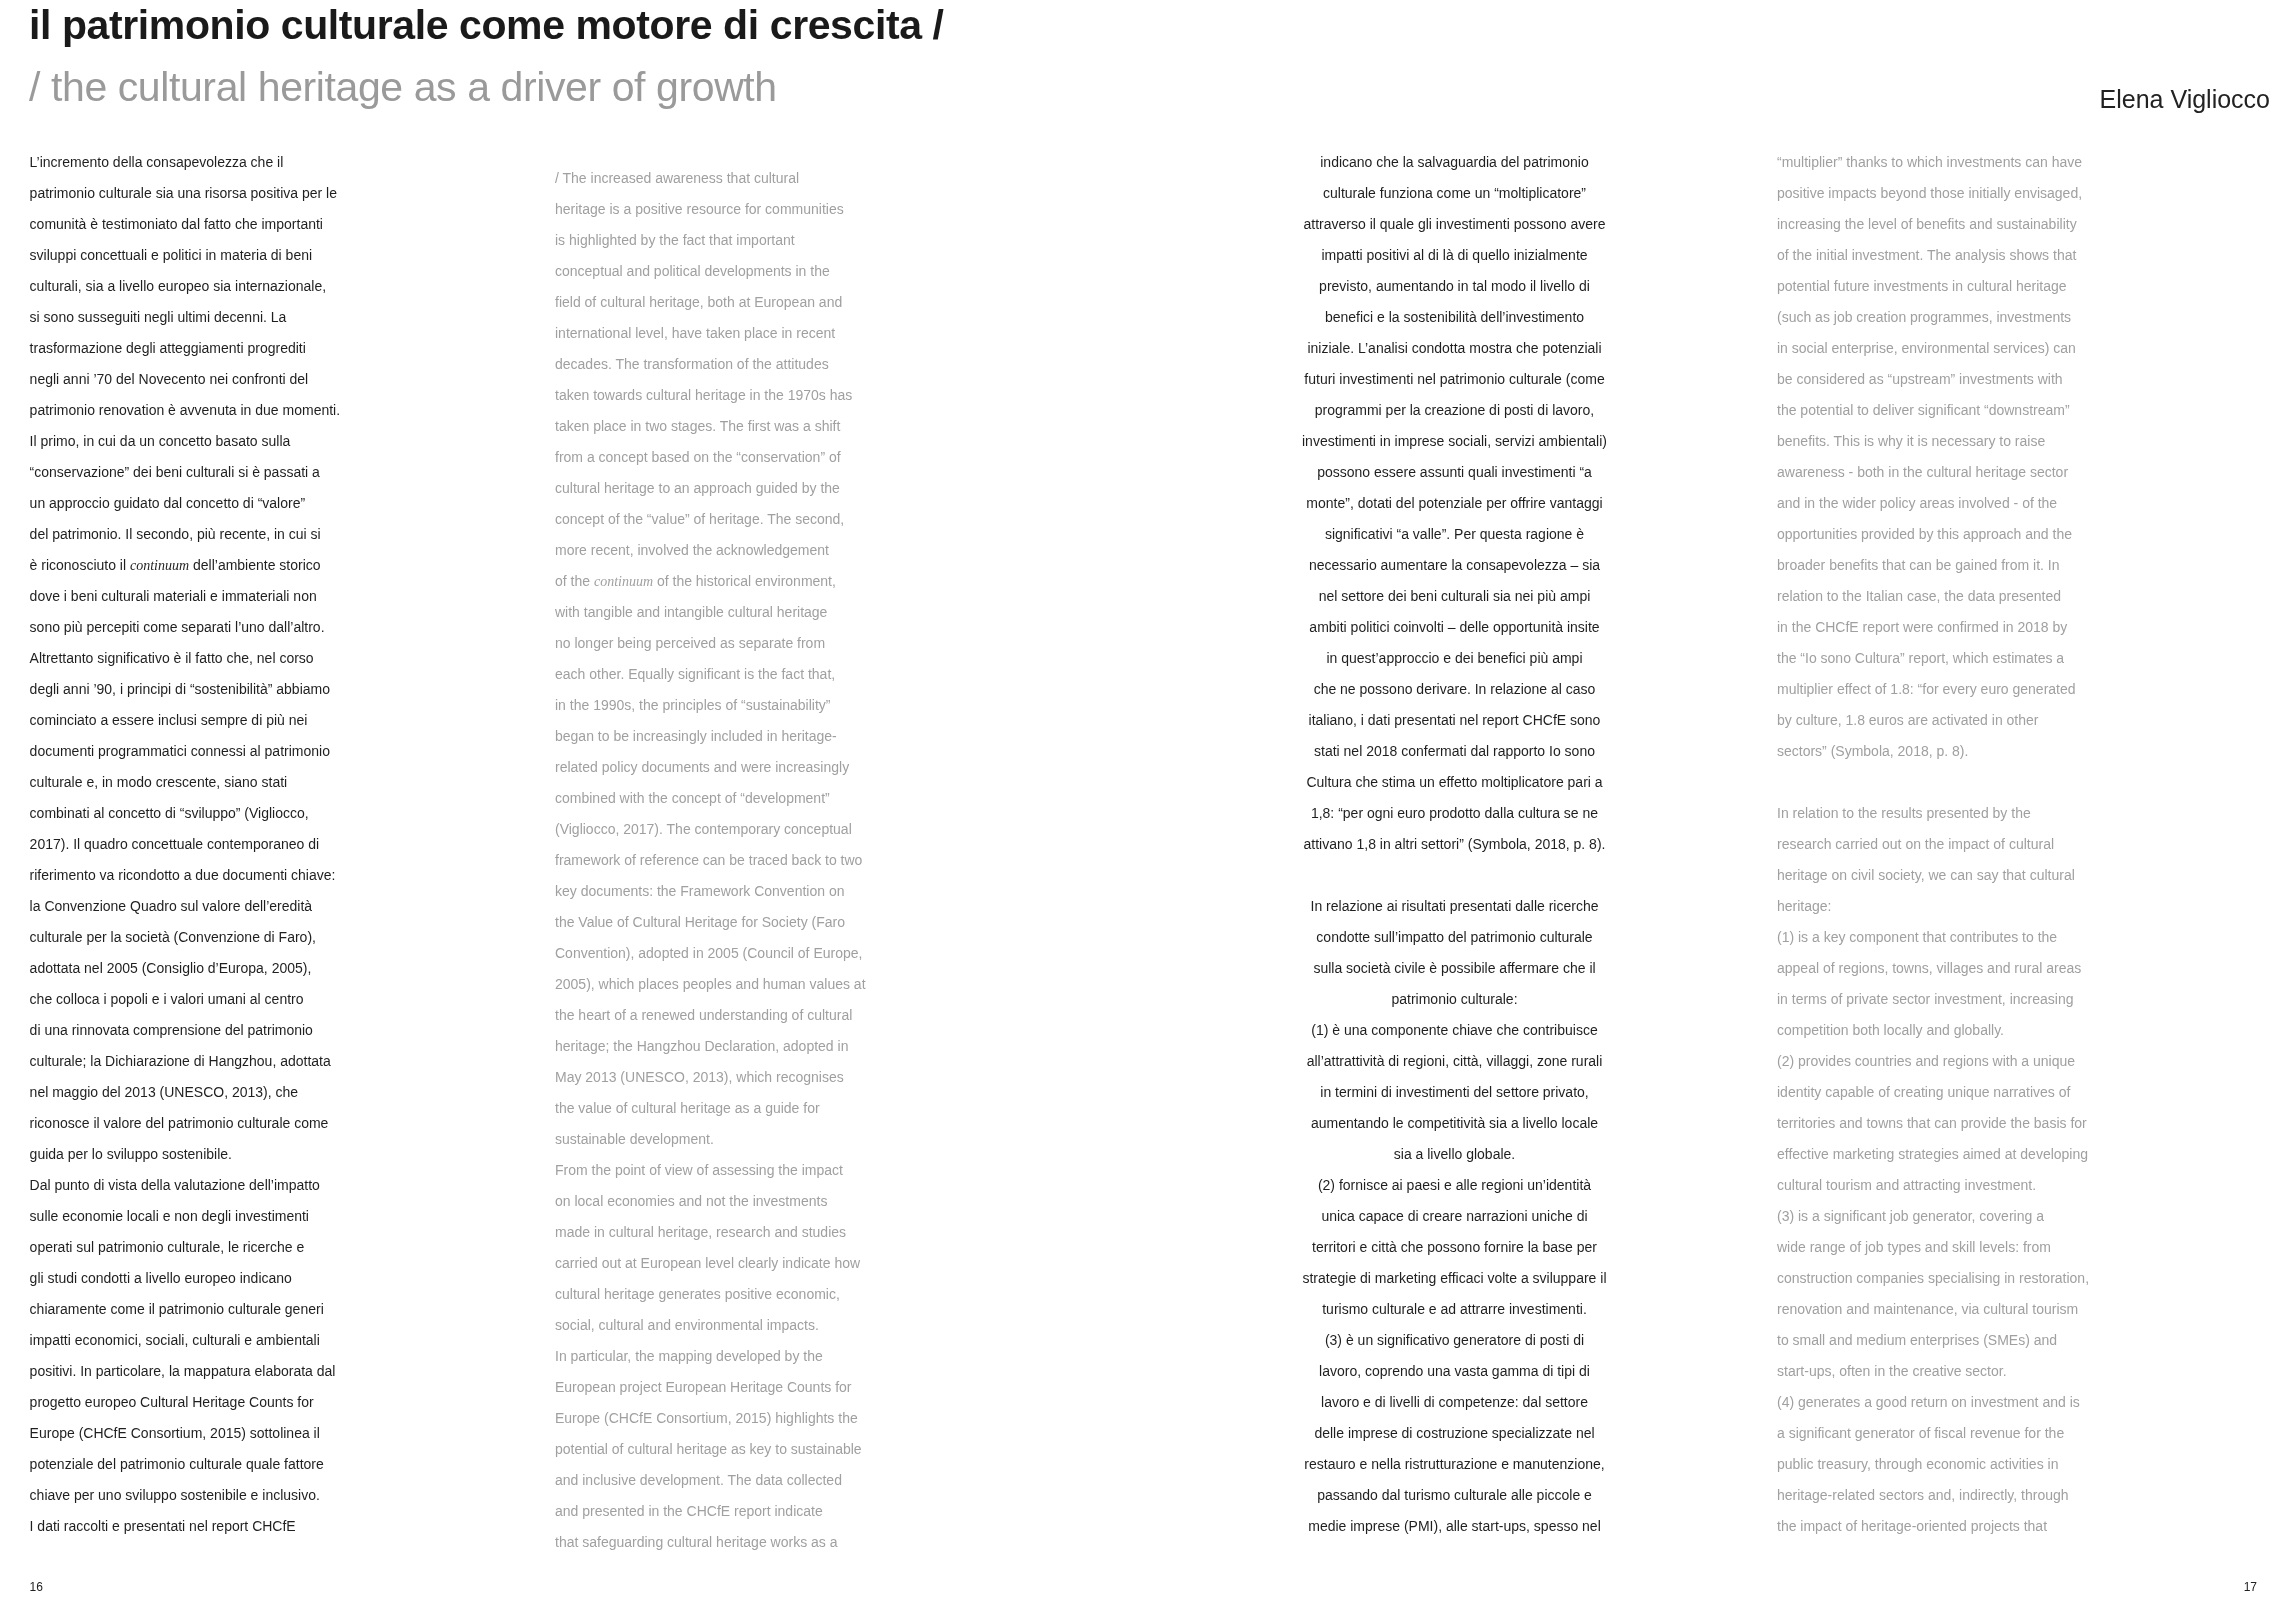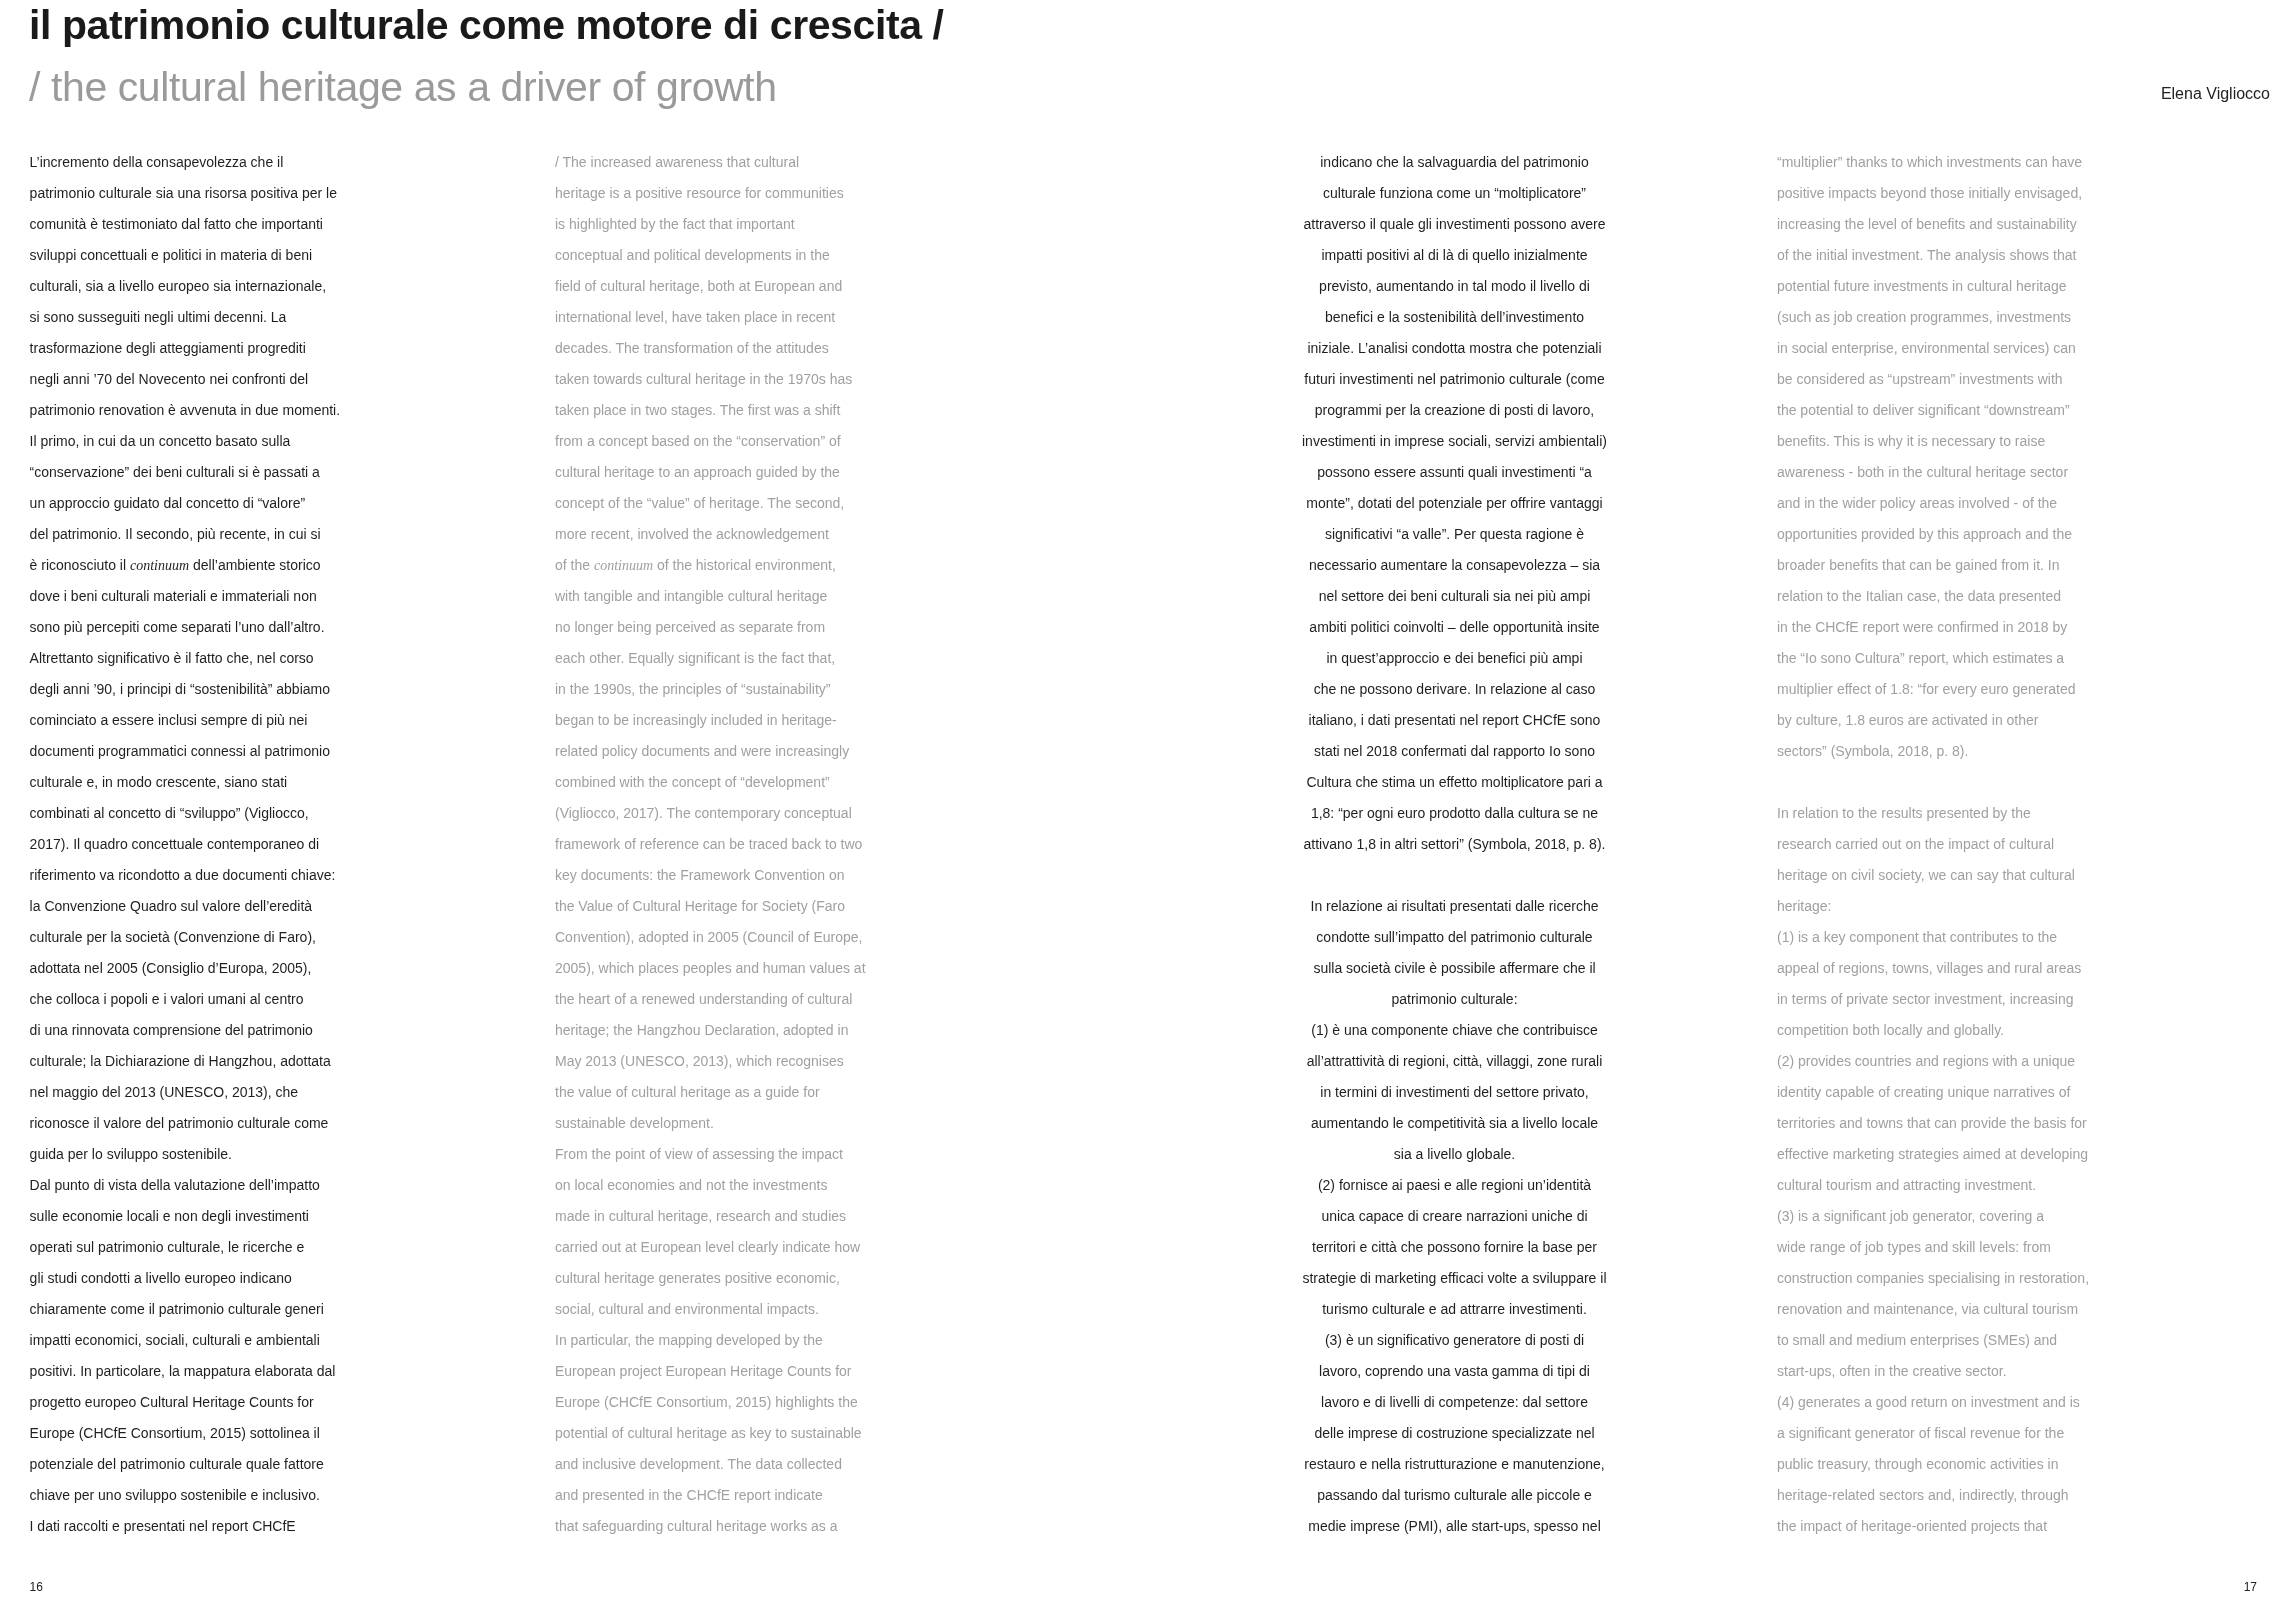--- a/index.html
+++ b/index.html
@@ -1,25 +1,25 @@
 <!DOCTYPE html>
 <html style="font-size:14.3px"><head>
 <meta charset="utf-8">
 <style>
   html, body { margin:0; padding:0; background:#ffffff; }
   body { width:2293px; height:1621px; position:relative; overflow:hidden; font-family:"Liberation Sans", sans-serif; }
   .title-it { position:absolute; left:29px; top:2px; font-size:41px; font-weight:bold; color:#1a1a1a; letter-spacing:-0.4px; line-height:47px; white-space:nowrap; }
   .title-en { position:absolute; left:29px; top:64px; font-size:41px; font-weight:normal; color:#9a9a9a; letter-spacing:-0.4px; line-height:47px; white-space:nowrap; }
-  .author { position:absolute; right:23px; top:85px; font-size:16px; color:#222; white-space:nowrap; }
+  .author { position:absolute; right:23px; top:85px; font-size:25px; color:#222; white-space:nowrap; }
   .col { position:absolute; top:147px; font-size:14px; line-height:31px; white-space:nowrap; }
   .col .line { display:block; height:31px; }
   .col-it { color:#1f1f1f; }
   .col-en { color:#a0a0a0; }
   #col1 { left:29.6px; }
-  #col2 { left:555px; }
+  #col2 { left:555px;margin-top:16px; }
   #col3 { left:1302px;text-align:center; }
   #col4 { left:1777px; }
   .pagenum { position:absolute; top:1580px; font-size:12px; color:#222; }
   #page-left { left:29.6px; }
   #page-right { right:36px; }
   em { font-style:italic;font-family:Liberation Serif, serif; }
 </style>
 </head>
 <body>
 

